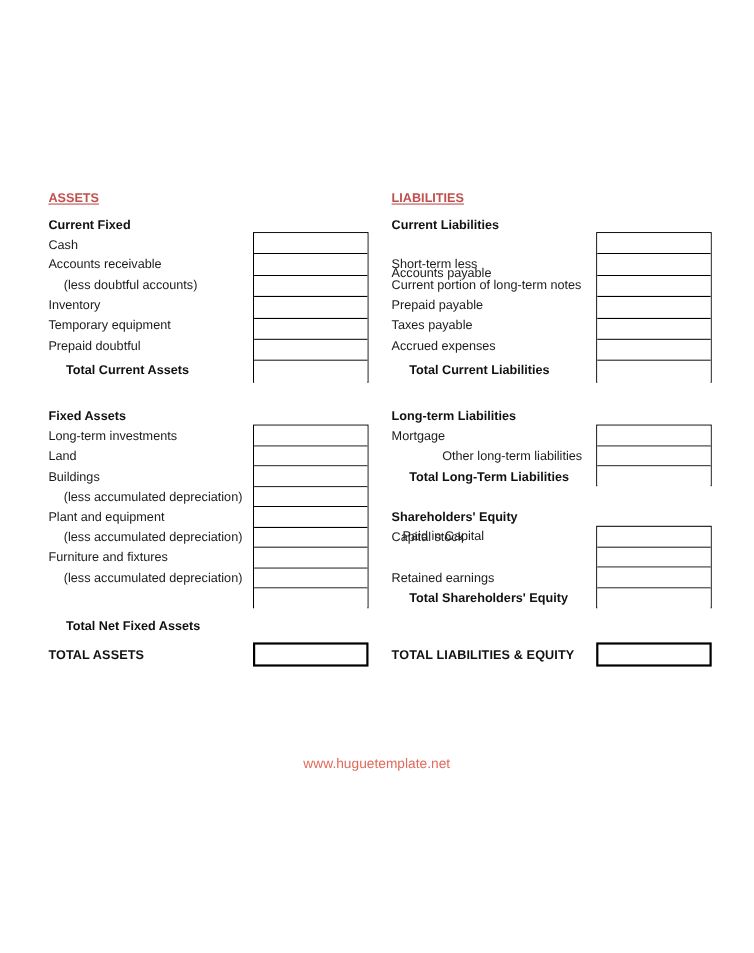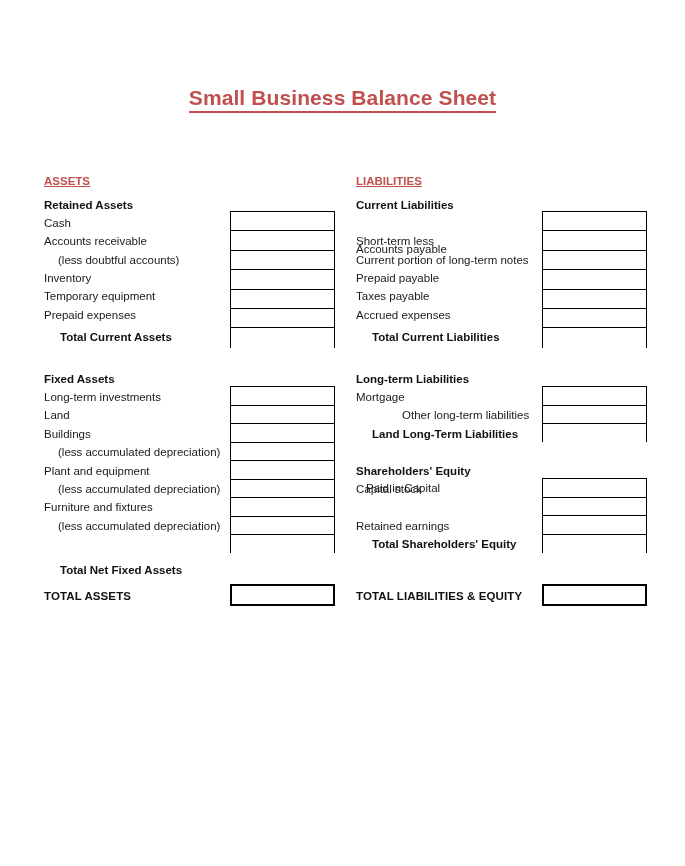--- a/index.html
+++ b/index.html
@@ -118,34 +118,31 @@
     text-align: center;
     font-size: 12.5px;
     color: #e06a5c;
   }
 </style>
 </head>
 <body>
 
 <div class="page">
 
-  <div class="doc-title">
-    <span>Small Business Balance Sheet</span>
-  </div>
 
   <div class="col col-left">
     <div class="section-title" style="top:175px;left:0;">ASSETS</div>
 
-    <div class="group-head" style="top:199px;left:0;">Retained Assets</div>
+    <div class="group-head" style="top:199px;left:0;">Current Fixed</div>
     <div class="row-label" style="top:217px;left:0;">Cash</div>
     <div class="row-label" style="top:235px;left:0;">Accounts receivable</div>
     <div class="row-label indent" style="top:254px;left:0;">(less doubtful accounts)</div>
     <div class="row-label" style="top:272px;left:0;">Inventory</div>
     <div class="row-label" style="top:290px;left:0;">Temporary equipment</div>
-    <div class="row-label" style="top:309px;left:0;">Prepaid expenses</div>
+    <div class="row-label" style="top:309px;left:0;">Prepaid doubtful</div>
     <div class="row-label total" style="top:331px;left:0;">Total Current Assets</div>
 
     <div class="box-stack" style="top:211px;left:186px;width:105px;height:137px;">
       <div class="box-cell" style="height:19.4px"></div>
       <div class="box-cell" style="height:19.4px"></div>
       <div class="box-cell" style="height:19.4px"></div>
       <div class="box-cell" style="height:19.4px"></div>
       <div class="box-cell" style="height:19.4px"></div>
       <div class="box-cell" style="height:19.4px"></div>
       <div class="box-cell" style="height:20.6px"></div>
@@ -196,21 +193,21 @@
       <div class="box-cell" style="height:19.4px"></div>
       <div class="box-cell" style="height:19.4px"></div>
       <div class="box-cell" style="height:19.4px"></div>
       <div class="box-cell" style="height:19.4px"></div>
       <div class="box-cell" style="height:20.6px"></div>
     </div>
 
     <div class="group-head" style="top:373px;left:0;">Long-term Liabilities</div>
     <div class="row-label" style="top:391px;left:0;">Mortgage</div>
     <div class="row-label" style="top:409px;left:0;margin-left:46px;">Other long-term liabilities</div>
-    <div class="row-label total" style="top:428px;left:0;">Land Long-Term Liabilities</div>
+    <div class="row-label total" style="top:428px;left:0;">Total Long-Term Liabilities</div>
 
     <div class="box-stack" style="top:386px;left:186px;width:105px;height:56px;">
       <div class="box-cell" style="height:18.5px"></div>
       <div class="box-cell" style="height:18.5px"></div>
       <div class="box-cell" style="height:19.0px"></div>
     </div>
 
     <div class="group-head" style="top:465px;left:0;">Shareholders' Equity</div>
     <div class="row-label" style="top:483px;left:0;">Capital stock</div>
     <div class="row-label" style="top:482px;left:0;margin-left:10px;">Paid in Capital</div>
@@ -221,14 +218,15 @@
       <div class="box-cell" style="height:18.5px"></div>
       <div class="box-cell" style="height:18.5px"></div>
       <div class="box-cell" style="height:18.5px"></div>
       <div class="box-cell" style="height:19.0px"></div>
     </div>
 
     <div class="grand-label" style="top:590px;left:0;">TOTAL LIABILITIES &amp; EQUITY</div>
     <div class="grand-box" style="top:584px;left:186px;width:105px;"></div>
   </div>
 
+  <div class="footer-url">www.huguetemplate.net</div>
 
 </div>
 
 </body></html>

